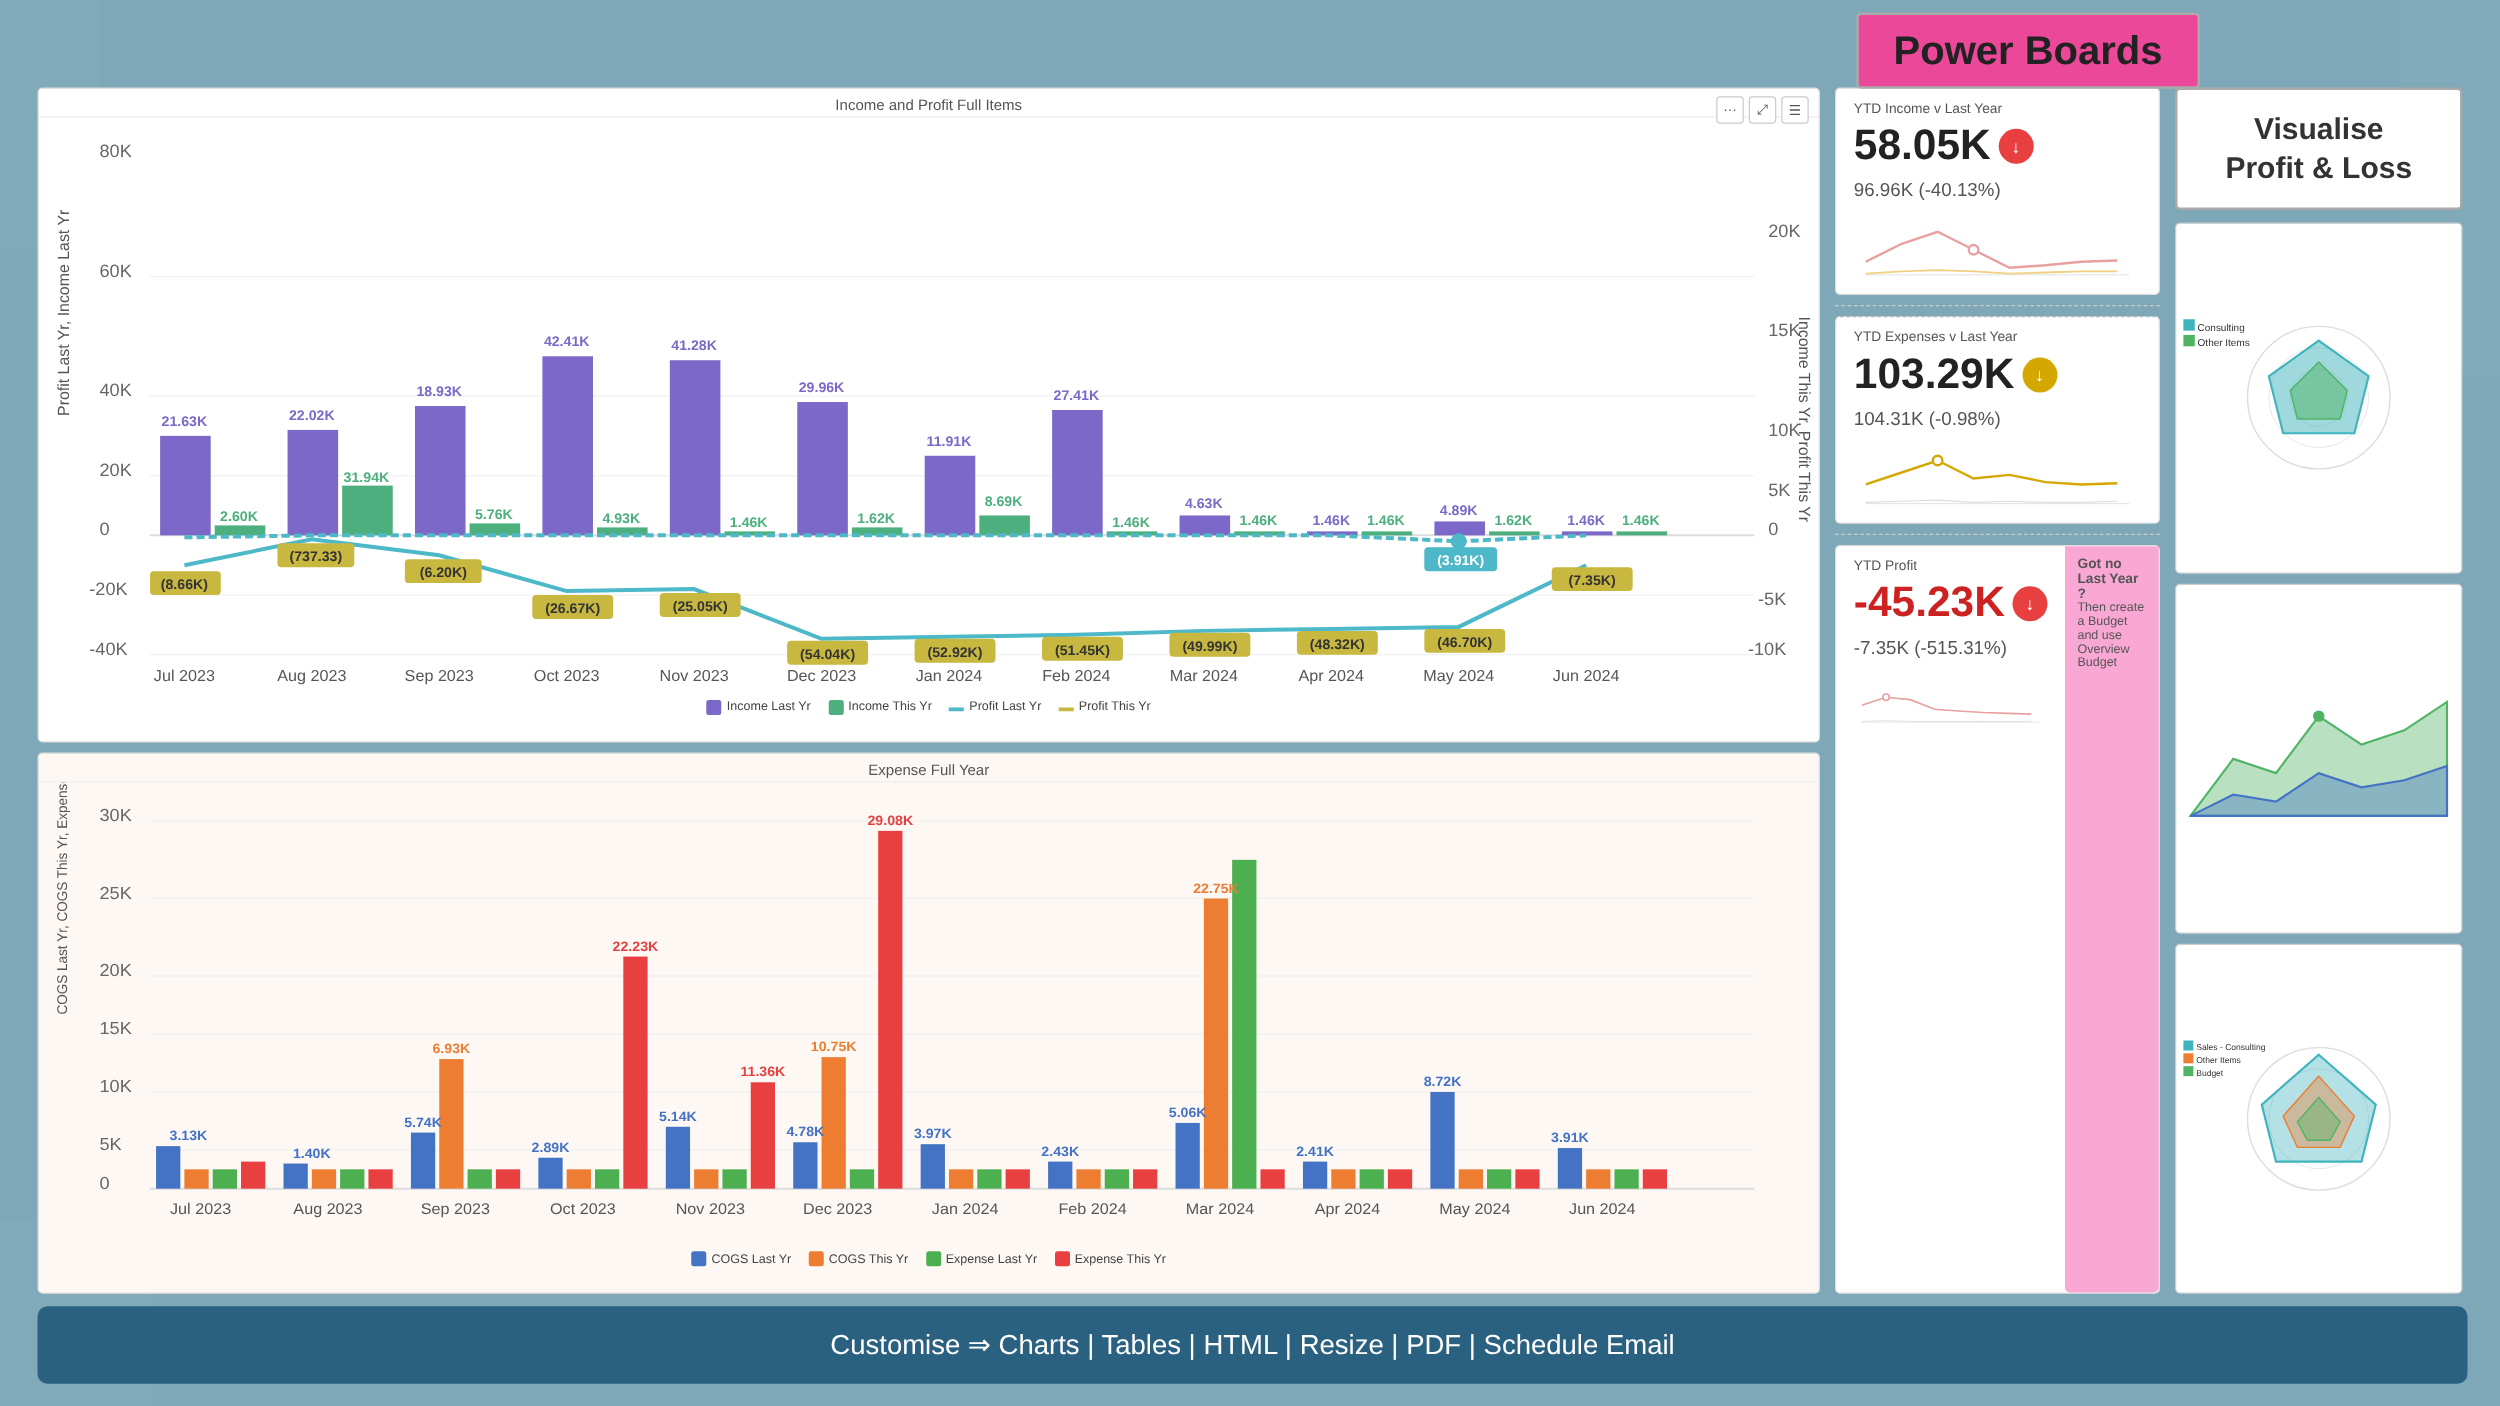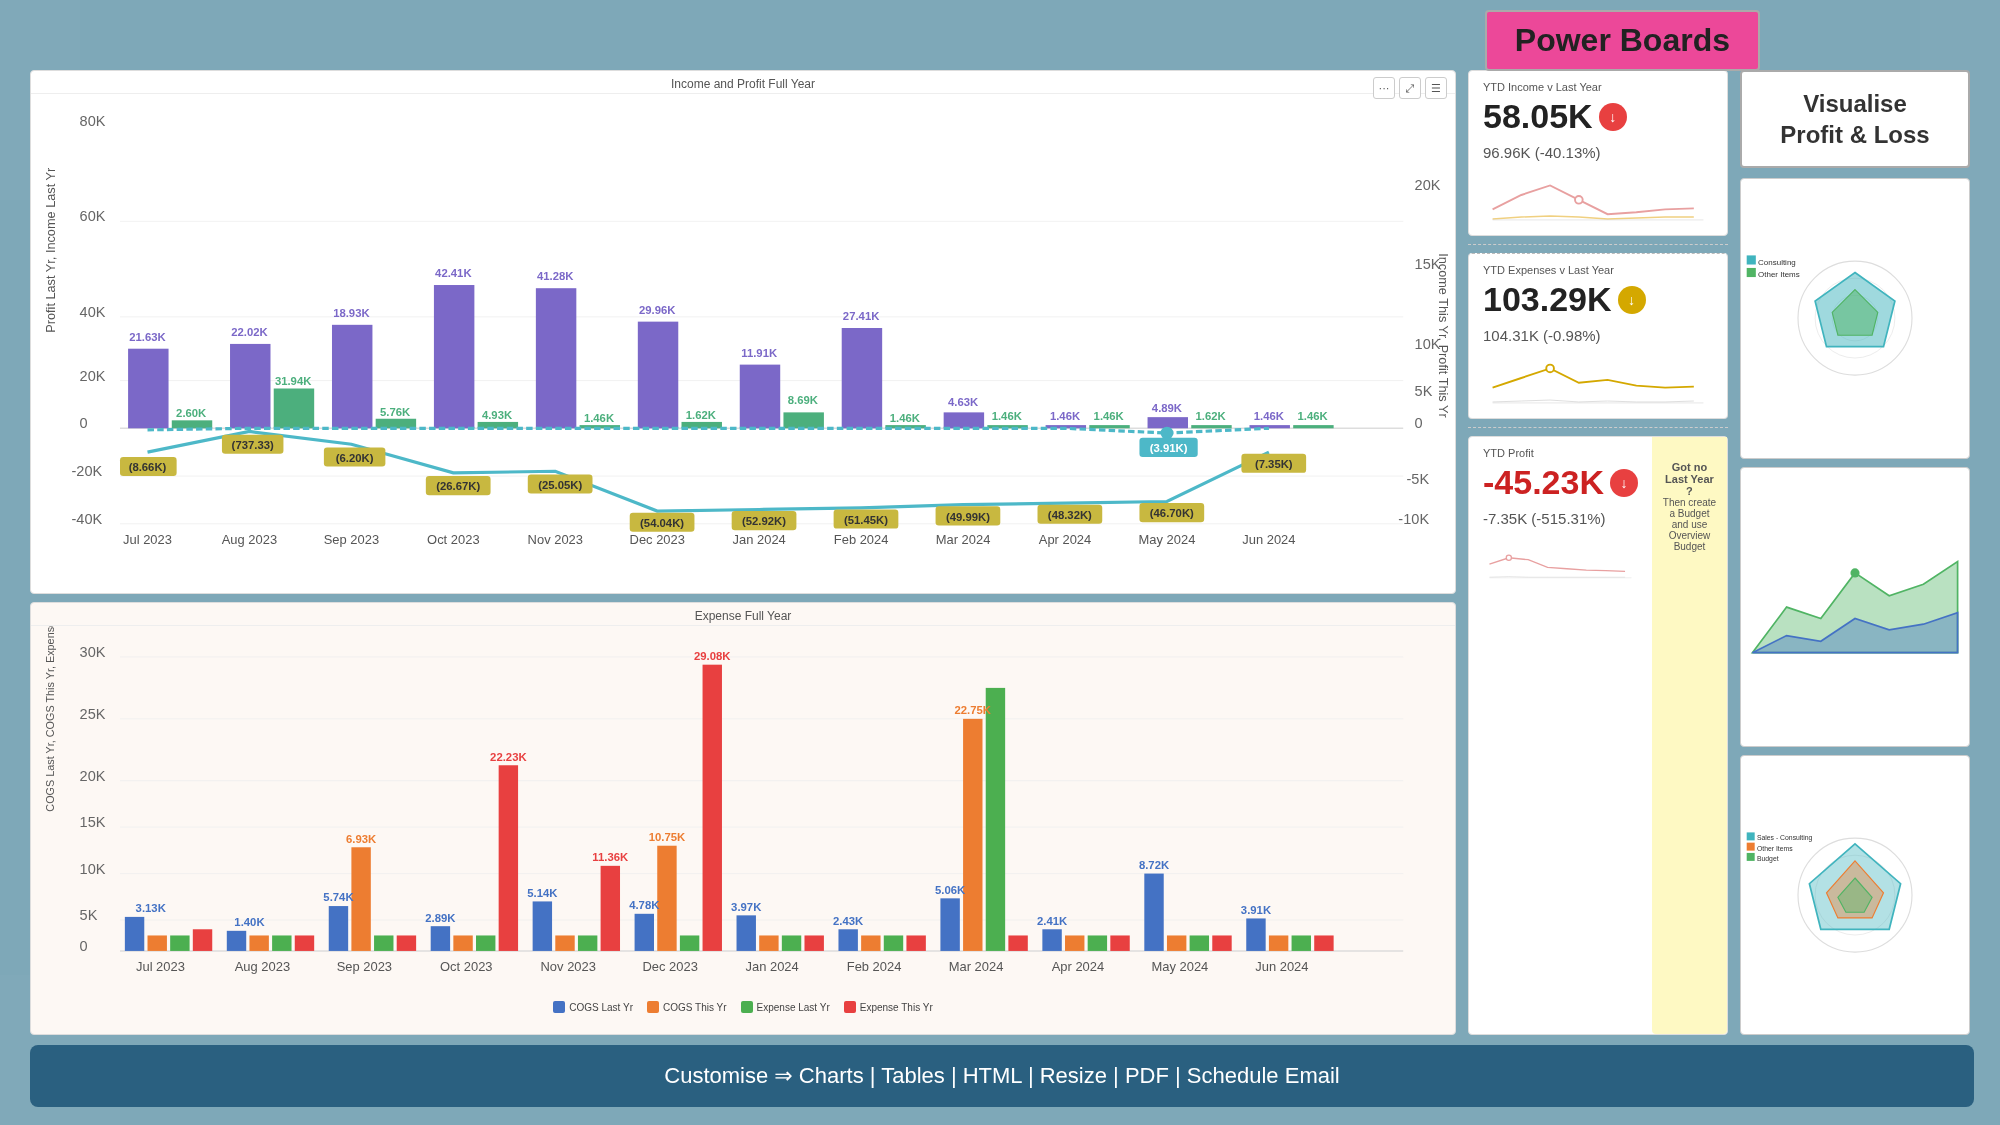--- a/index.html
+++ b/index.html
@@ -193,24 +193,23 @@
       display: flex;
       flex-direction: row;
     }
 
     .kpi-profit-top {
       padding: 10px 14px;
       flex: 1;
     }
 
     .kpi-budget-notice {
-      background: #fef9c3;
+      background: #f9a8d4;
       border-radius: 0 0 4px 4px;
-      padding: 24px 10px;
-      text-align: center;
+      padding: 8px 10px;
       font-size: 10px;
       color: #555;
     }
 
     
     .right-panel {
       width: 230px;
       display: flex;
       flex-direction: column;
       gap: 10px;
@@ -288,21 +287,21 @@
   <div style="background:#ec4899;border:2px solid #aaa;border-radius:4px;padding:10px 28px;">
     <div style="font-size:32px;font-weight:bold;color:#222;">Power Boards</div>
   </div>
 </div>
 
 <div class="main-container" style="top:70px;bottom:90px;">
 
   <div class="charts-panel">
 
     <div class="chart-box top">
-      <div class="chart-title">Income and Profit Full Year</div>
+      <div class="chart-title">Income and Profit Full Items</div>
 
       <div class="chart-toolbar">
         <div class="toolbar-btn">···</div>
         <div class="toolbar-btn">⤢</div>
         <div class="toolbar-btn">☰</div>
       </div>
 
       <div class="chart-area">
         <svg width="100%" height="100%" viewBox="0 0 880 290" preserveAspectRatio="none">
 
@@ -434,20 +433,38 @@
           <text x="639" y="283" font-size="8" fill="#555" text-anchor="middle">Apr 2024</text>
           <text x="702" y="283" font-size="8" fill="#555" text-anchor="middle">May 2024</text>
           <text x="765" y="283" font-size="8" fill="#555" text-anchor="middle">Jun 2024</text>
 
           <text transform="rotate(-90)" x="-150" y="15" font-size="8" fill="#555">Profit Last Yr, Income Last Yr</text>
 
           <text transform="rotate(90)" x="100" y="-870" font-size="8" fill="#555">Income This Yr, Profit This Yr</text>
         </svg>
       </div>
 
+      <div class="chart-legend">
+        <div class="legend-item">
+          <div class="legend-dot" style="background:#7b68c8;"></div>
+          <span>Income Last Yr</span>
+        </div>
+        <div class="legend-item">
+          <div class="legend-dot" style="background:#4caf7d;"></div>
+          <span>Income This Yr</span>
+        </div>
+        <div class="legend-item">
+          <div class="legend-dot" style="background:#4db8c8;border-radius:0;height:3px;margin-top:4px;"></div>
+          <span>Profit Last Yr</span>
+        </div>
+        <div class="legend-item">
+          <div class="legend-dot" style="background:#c8b840;border-radius:0;height:3px;margin-top:4px;"></div>
+          <span>Profit This Yr</span>
+        </div>
+      </div>
     </div>
 
     <div class="chart-box bottom" style="background:#fdf8f4;">
       <div class="chart-title">Expense Full Year</div>
 
       <div class="chart-area">
         <svg width="100%" height="100%" viewBox="0 0 880 240" preserveAspectRatio="none">
 
           <text x="30" y="20" class="axis-label">30K</text>
           <text x="30" y="60" class="axis-label">25K</text>

